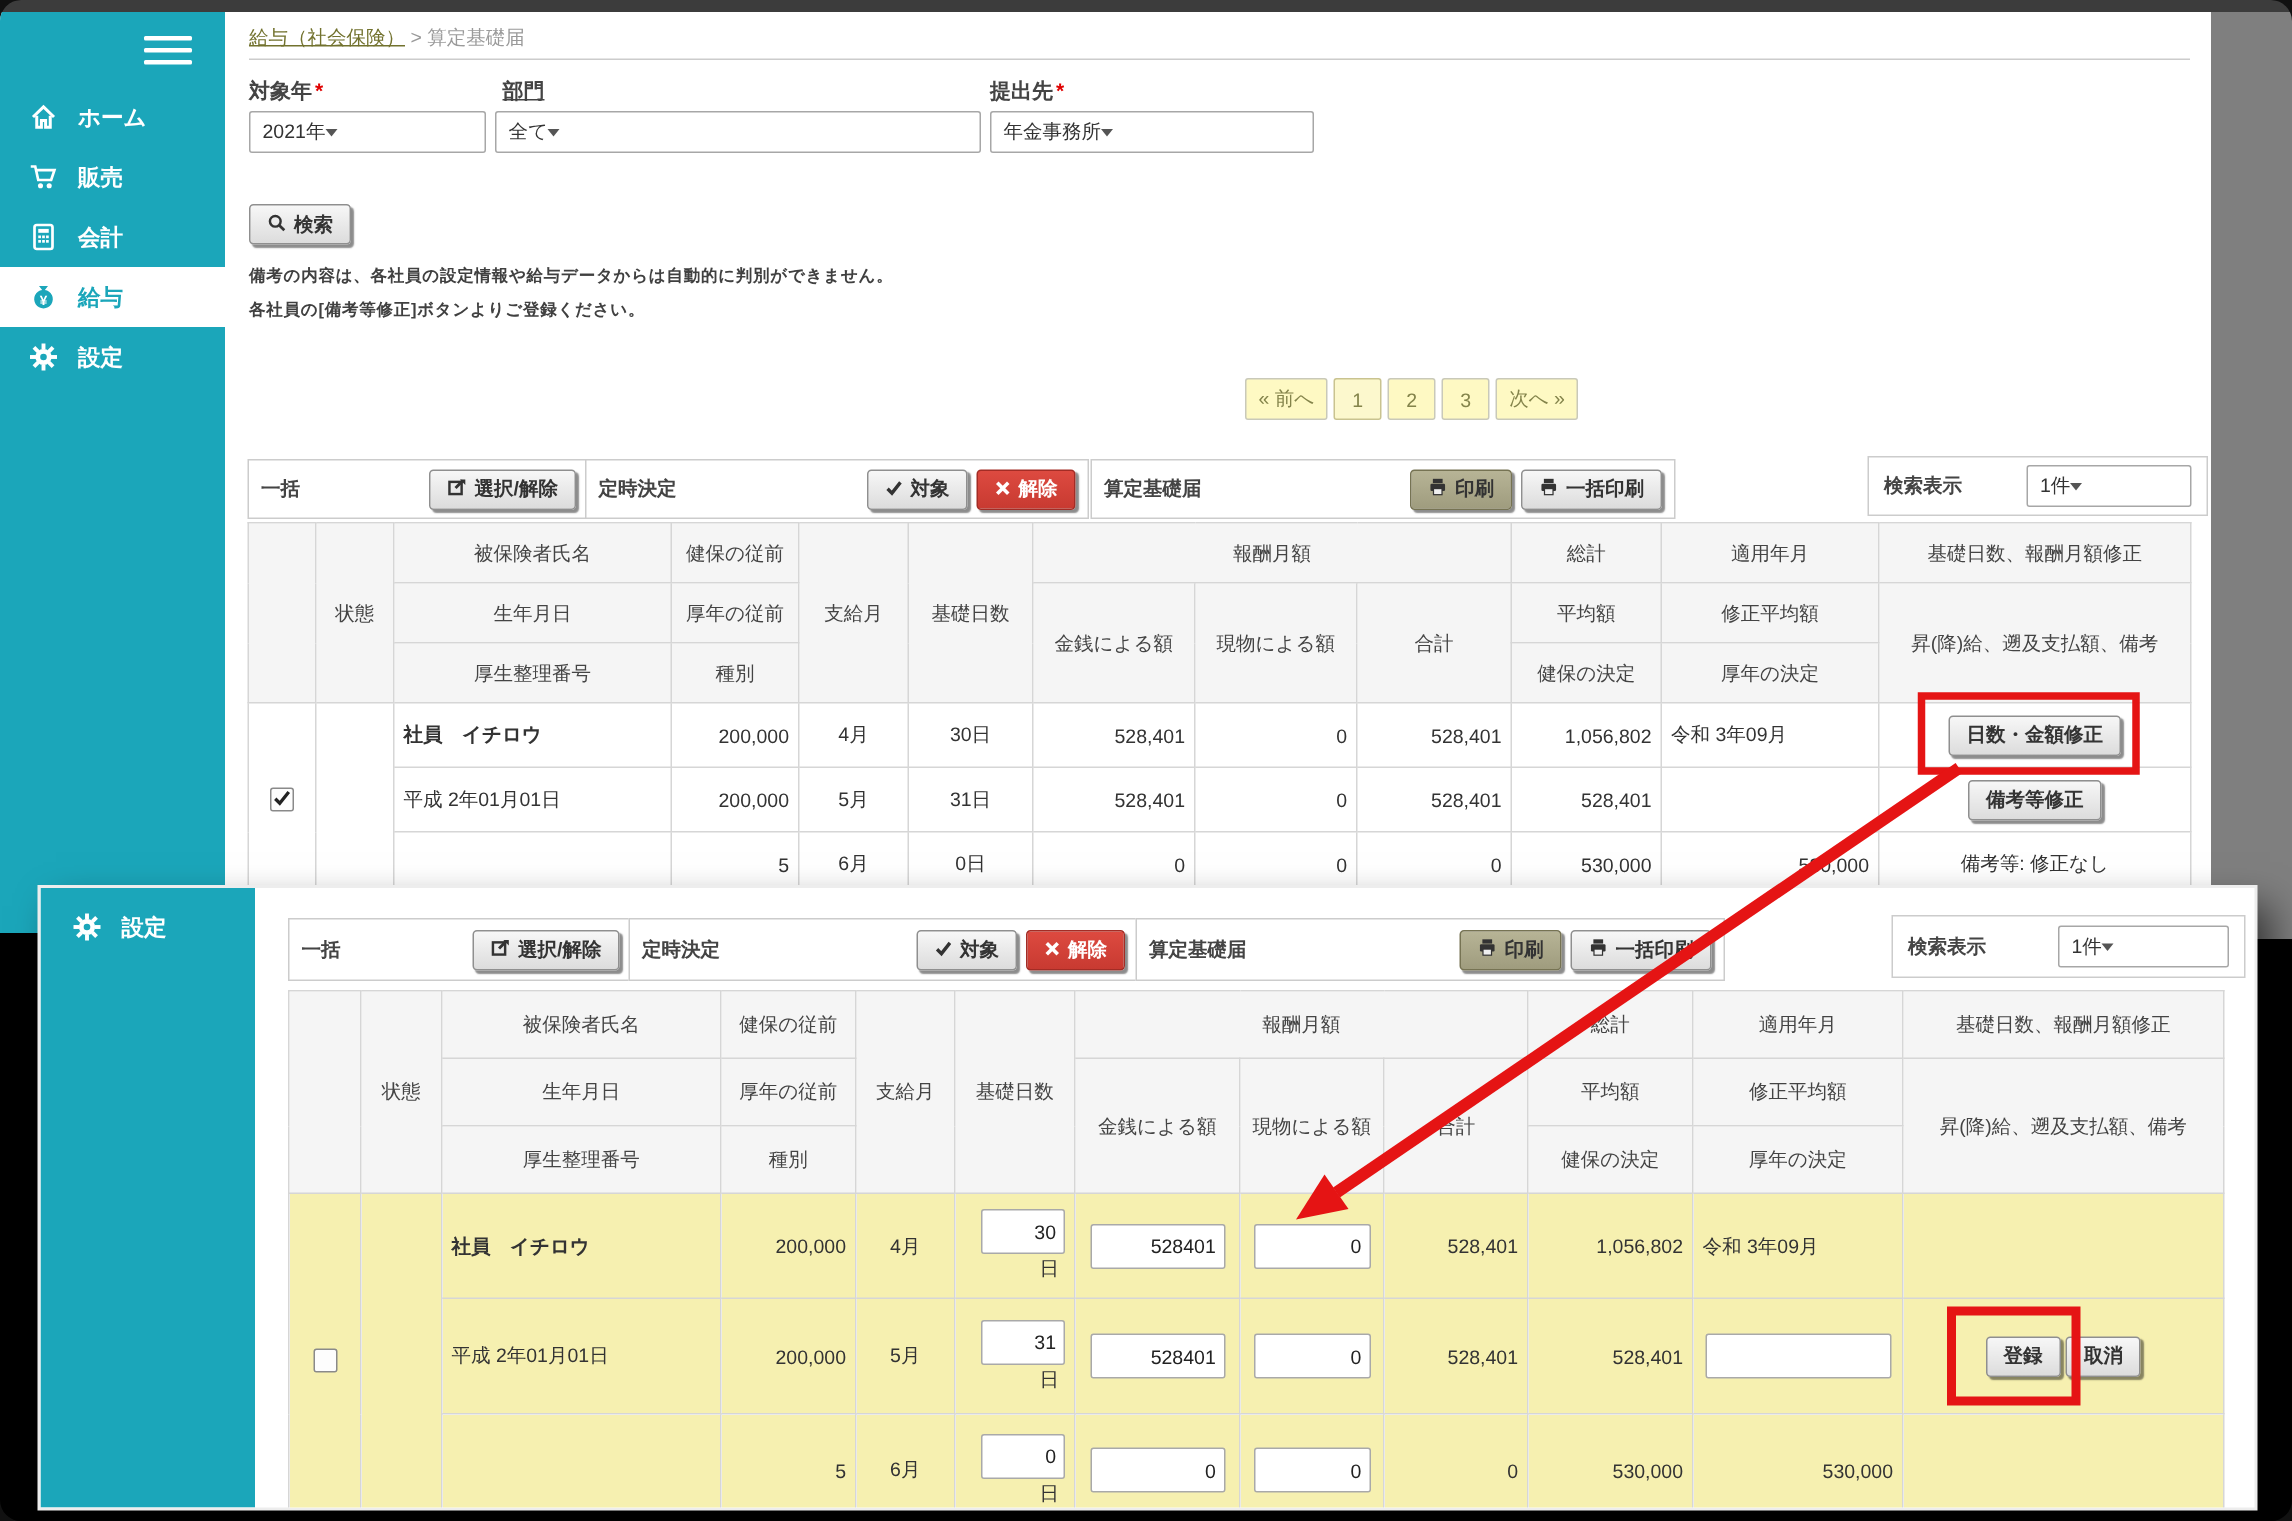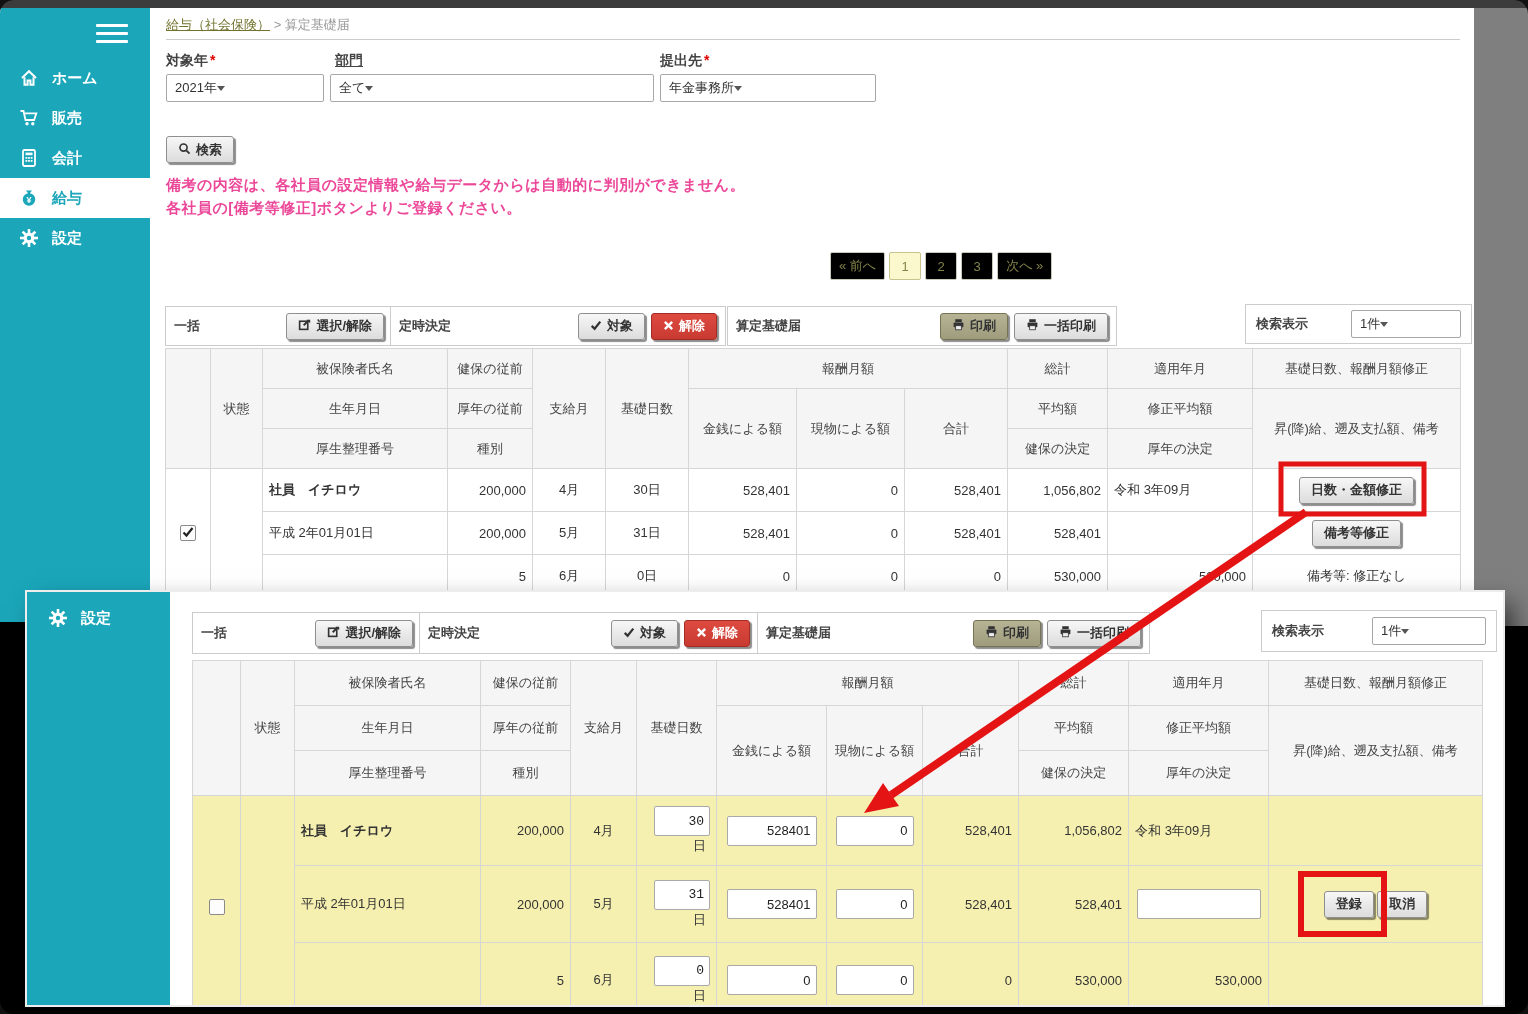--- a/index.html
+++ b/index.html
@@ -22,49 +22,49 @@
   .nav-item{display:flex;align-items:center;gap:12px;height:40px;padding-left:18px;color:#fff;
             font-size:15px;font-weight:bold;cursor:pointer;text-align:center;}
   .nav-item.active{background:#fff;color:#1ba6ba;}
   .nav-ic{width:22px;height:22px;flex:0 0 22px;display:flex;align-items:center;justify-content:center;}
   
   .crumb{font-size:13px;color:#9a9a9a;}
   .crumb a{color:#72722e;text-decoration:underline;cursor:pointer;}
   .rule{border-top:1px solid #ccc;height:0;}
   .flabel{font-size:14px;font-weight:bold;color:#444;}
   .req{color:#e00000;font-weight:bold;margin-left:2px;}
-  .warn{font-size:15px;font-weight:bold;color:#ec4899;letter-spacing:.5px;}
+  .warn{font-size:11px;font-weight:bold;color:#404040;letter-spacing:.5px;}
   
   .select{border:1px solid #a7a7a7;background:#fff;height:26px;display:flex;align-items:center;
           justify-content:flex-start;padding:0 8px;font-size:13px;color:#333;border-radius:2px;cursor:pointer;}
   .caret{width:0;height:0;border-left:4px solid transparent;border-right:4px solid transparent;border-top:5px solid #555;}
   .btn{display:inline-flex;align-items:center;gap:5px;height:27px;padding:0 11px;font-size:13px;font-weight:bold;
        color:#333;background:linear-gradient(#f7f7f7,#dcdcdc);border:1px solid #8f8f8f;border-radius:3px;
        box-shadow:2px 2px 1px rgba(0,0,0,.45);cursor:pointer;white-space:nowrap;}
   .btn.olive{background:linear-gradient(#b7b496,#9f9c7e);border-color:#767353;}
   .btn.red{background:linear-gradient(#dd4a40,#c83a31);border-color:#a32c25;color:#fff;}
   .group{border:1px solid #ccc;display:flex;align-items:center;padding:0 8px;gap:6px;background:#fff;}
   .group .glabel{font-size:13px;font-weight:bold;color:#444;flex:1;}
   .panelbox{border:1px solid #ccc;display:flex;align-items:center;padding:0 10px;background:#fff;}
   .panelbox .glabel{font-size:13px;font-weight:bold;color:#444;flex:1;}
   
   .pager{display:flex;gap:4px;}
   .pg{height:26px;min-width:14px;padding:0 8px;display:flex;align-items:center;justify-content:center;
-      border:1px solid #c9c9b9;background:#000000;color:#84844b;font-size:13px;cursor:pointer;border-radius:2px;}
+      border:1px solid #c9c9b9;background:#fef9c3;color:#84844b;font-size:13px;cursor:pointer;border-radius:2px;}
   .pg.active{background:#fcf8cd;border-color:#c9c390;}
   
   table.grid{border-collapse:collapse;table-layout:fixed;background:#fff;}
   table.grid th,table.grid td{border:1px solid #d6d6d6;font-size:13px;color:#333;padding:2px 6px;overflow:hidden;}
   table.grid th{background:#f5f5f5;font-weight:normal;color:#444;text-align:center;}
   td.tl{text-align:left;} td.tc{text-align:center;} td.tr{text-align:right;}
   td.bold{font-weight:bold;}
   #ov-table td{background:#f6f0b0;}
   .inp{border:1px solid #a9a9a9;background:#fff;font-size:13px;color:#222;text-align:right;
        padding:0 5px;height:30px;border-radius:2px;box-sizing:border-box;font-family:inherit;}
-  .days-cell{display:flex;flex-direction:column;align-items:flex-end;gap:1px;font-family:Liberation Mono, monospace;}
+  .days-cell{display:flex;flex-direction:column;align-items:flex-end;gap:1px;}
   .day-unit{font-size:13px;color:#333;padding-right:4px;}
   
   .cb{display:inline-block;width:14px;height:14px;border:1px solid #8a8a8a;background:#fdfdfd;border-radius:2px;
       position:relative;cursor:pointer;vertical-align:middle;}
   .cb svg{position:absolute;left:0;top:-1px;}
   
   #annot{left:0;top:0;pointer-events:none;}
 </style>
 </head>
 <body>

